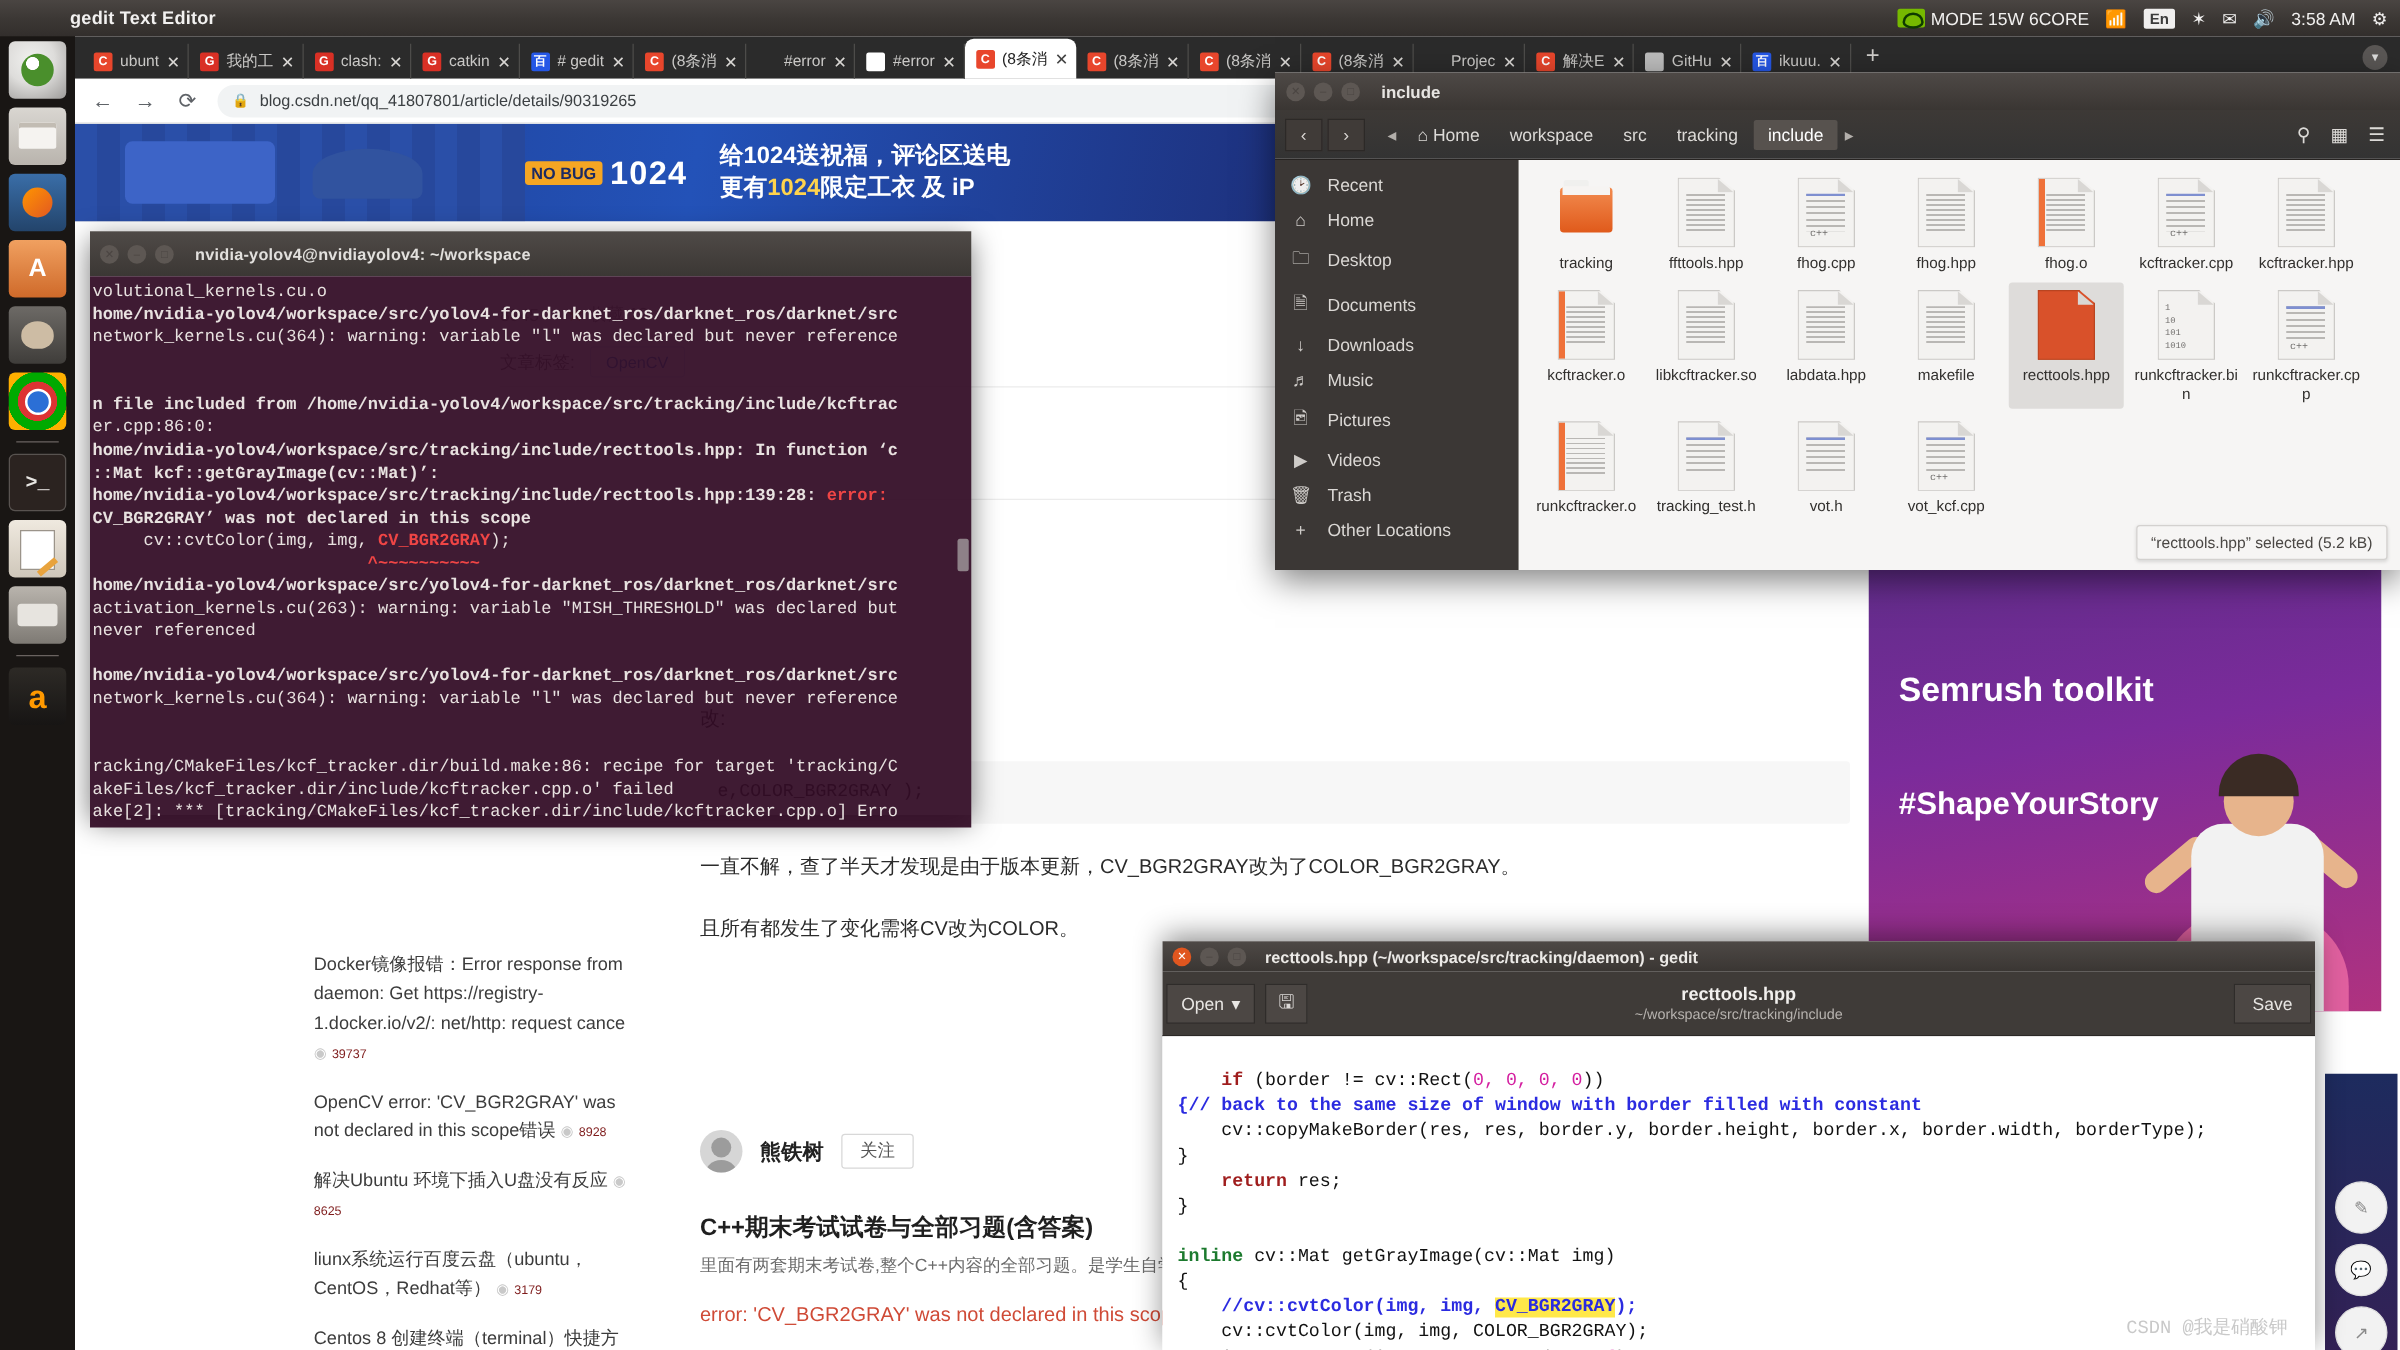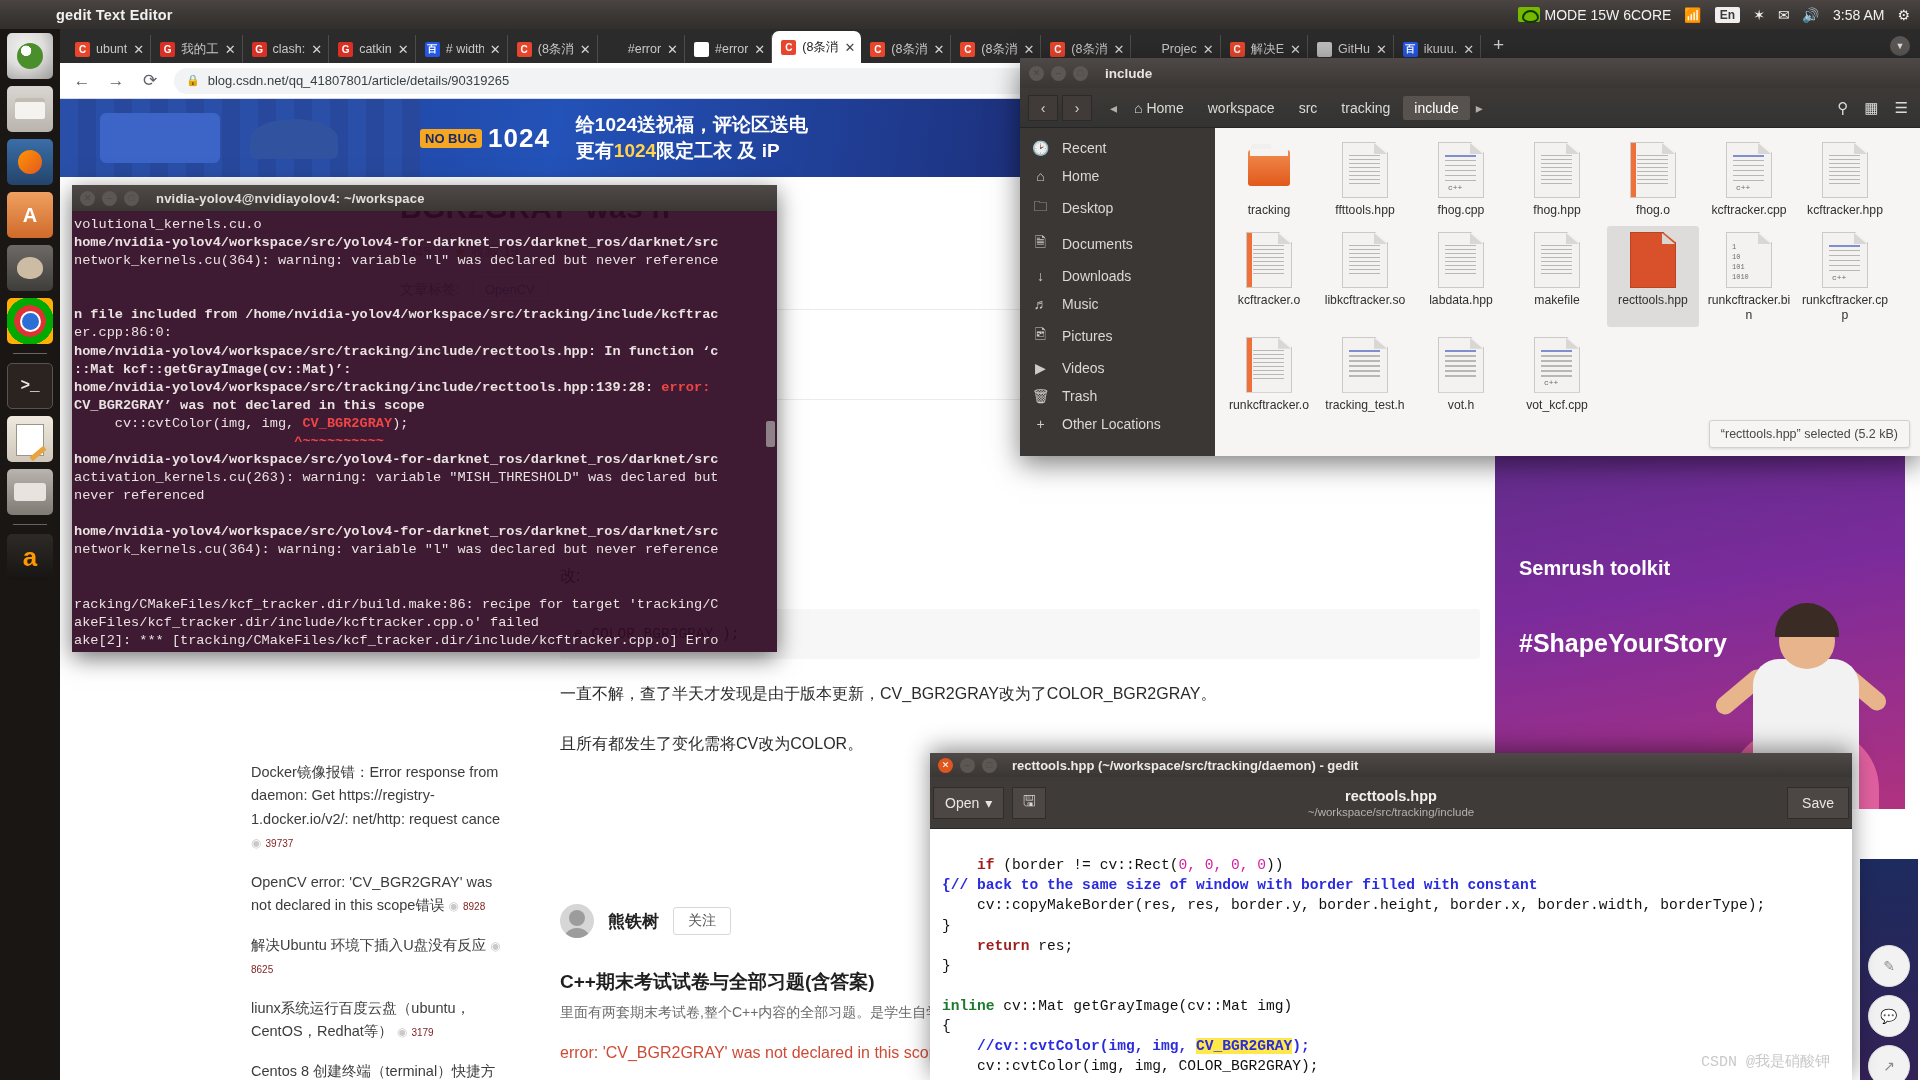--- a/index.html
+++ b/index.html
@@ -133,41 +133,41 @@
   .rel-sub { position:absolute; left: 500px; top: 905px; font-size: 14px; color: #6b6b6b; width: 760px; white-space:nowrap; overflow:hidden;}
   .rel-err { position:absolute; left: 500px; top: 945px; font-size: 16px; color: #cf4a36;}
   .rel-err2 { position:absolute; left: 500px; top: 980px; font-size: 14px; color: #6b6b6b; }
   .rel-err2 .blue { color: #3b82d6; }
   .rel-err2 .red { color: #cf4a36; }
 
   
   .ad-card { position:absolute; left: 1435px; top: 310px; width: 410px; height: 400px;
      background: linear-gradient(170deg,#5b2d86 0%, #7b2b9b 45%, #b0327f 100%); overflow:hidden; color:#fff;}
   .ad-t1 { position:absolute; left:24px; top:20px; font-size: 30px; font-weight:bold; line-height:1.15;}
-  .ad-t2 { position:absolute; left:24px; top:148px; font-size: 20px; font-weight:bold; }
+  .ad-t2 { position:absolute; left:24px; top:128px; font-size: 27px; font-weight:bold; }
   .ad-hash { position:absolute; left:24px; top:220px; font-size: 25px; font-weight:bold;}
   .ad-person { position:absolute; right:4px; bottom:0; width:220px; height: 250px;}
   .ad-person .bod { position:absolute; right:42px; bottom:0; width:106px; height:150px; background:#f2f2f2; border-radius:26px 26px 0 0;}
   .ad-person .hd { position:absolute; right:66px; bottom:140px; width:56px; height:56px; border-radius:50%; background:#e7b48c;}
   .ad-person .hair { position:absolute; right:62px; bottom:172px; width:64px; height:34px; border-radius:32px 32px 0 0; background:#3a2b24;}
   .ad-person .arm1 { position:absolute; right:130px; bottom:108px; width:60px; height:18px; background:#e7b48c; border-radius:9px; transform:rotate(-40deg);}
   .ad-person .arm2 { position:absolute; right:10px; bottom:112px; width:60px; height:18px; background:#e7b48c; border-radius:9px; transform:rotate(40deg);}
   .ad-person .skirt{ position:absolute; right:22px; bottom:0; width:150px; height:80px; background:#e0609f; border-radius:60px 60px 0 0;}
 
   
   .blog-side { position: absolute; left: 175px; top: 648px; width: 290px; background: #fff; }
   .bs-card { background:#fff; padding: 14px 16px 16px 16px; }
   .bs-item { font-size: 14.5px; color: #3c3c3c; line-height: 1.62; margin-bottom: 16px; }
   .bs-item .eye { color: #c9c9c9; font-size: 12px; }
   .bs-item .cnt { color: #7f1d1d; font-size: 10px; }
 
   
   .term { position: absolute; left: 72px; top: 185px; width: 705px; height: 467px; z-index: 40;
      box-shadow: 0 6px 22px rgba(0,0,0,.55); }
-  .term-title { height: 26px; background: linear-gradient(to bottom,#4f4a47,#3b3734);
+  .term-title { height: 36px; background: linear-gradient(to bottom,#4f4a47,#3b3734);
      display:flex; align-items:center; gap:7px; padding: 0 8px; color: #e2e0dd; font-size: 13px;}
   .wbtn { width: 15px; height: 15px; border-radius: 50%; display:flex;align-items:center;justify-content:center;
      font-size:9px; color:#4b4542; }
   .wbtn.close { background:#5d5753; }
   .wbtn.min { background:#5d5753; }
   .wbtn.max { background:#5d5753; }
   .term-title .tt { margin-left: 10px; font-weight: bold; letter-spacing:.2px;}
   .term-body { height: 441px; background: rgba(48,10,36,.93); color: #e8e2e0;
      font-family: "Liberation Mono", monospace; font-size: 13.6px; line-height: 1.33;
      padding: 5px 0 0 2px; overflow: hidden; white-space: pre; position:relative;}
@@ -278,21 +278,21 @@
           <span class="tl">clash:</span>
           <span class="tx">✕</span>
         </div>
         <div class="ctab">
           <span class="fav fav-g">G</span>
           <span class="tl">catkin</span>
           <span class="tx">✕</span>
         </div>
         <div class="ctab">
           <span class="fav fav-baidu">百</span>
-          <span class="tl"># width</span>
+          <span class="tl"># gedit</span>
           <span class="tx">✕</span>
         </div>
         <div class="ctab">
           <span class="fav fav-csdn">C</span>
           <span class="tl">(8条消</span>
           <span class="tx">✕</span>
         </div>
         <div class="ctab">
           <span class="fav fav-plain"></span>
           <span class="tl">#error</span>

